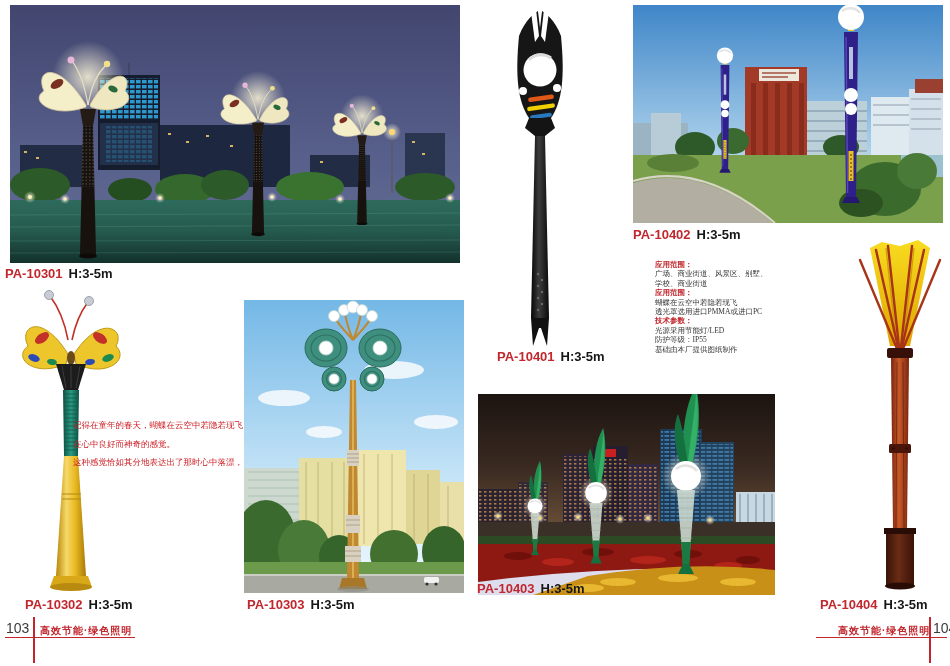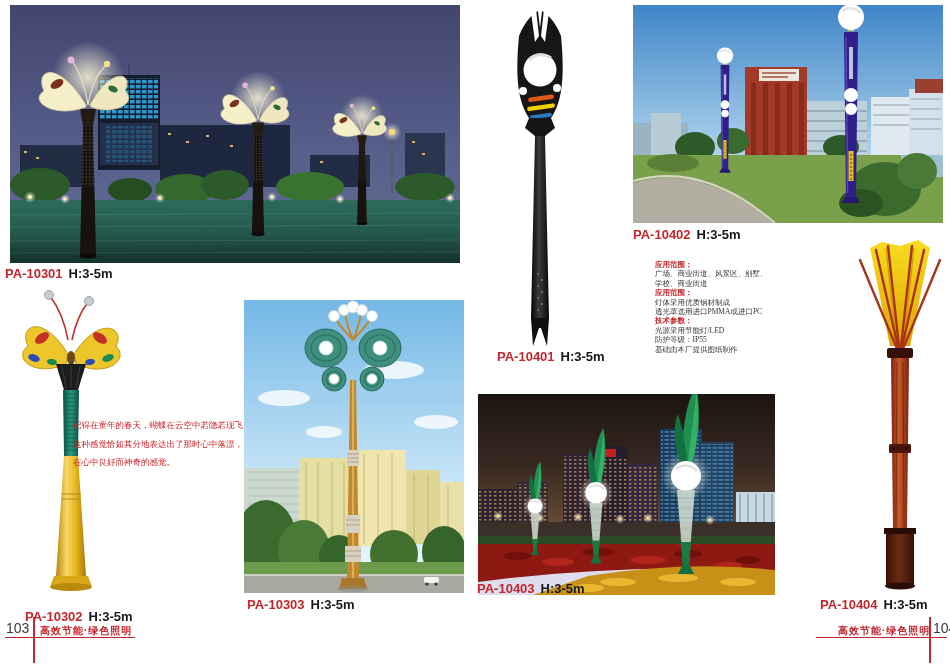--- a/index.html
+++ b/index.html
@@ -159,28 +159,28 @@
       <polygon points="44,76 74,76 66,102 52,102" fill="#1c1c1c"></polygon>
       <path d="M50,78 L54,100 M59,78 L59,100 M68,78 L64,100" stroke="#3c3c3c" stroke-width="1"></path>
       <polygon points="51,102 67,102 66,168 52,168" fill="url(#r2-teal)"></polygon>
       <path d="M52,106 h14 M52,110 h14 M52,114 h14 M52,118 h14 M52,122 h14 M52,126 h14 M52,130 h14 M52,134 h14 M52,138 h14 M52,142 h14 M52,146 h14 M52,150 h14 M52,154 h14 M52,158 h14 M52,162 h14" stroke="#0d5244" stroke-width="1" opacity="0.7"></path>
       <polygon points="52,168 66,168 74,288 44,288" fill="url(#r2-ypole)"></polygon>
       <path d="M50,206 h19 M50,211 h19" stroke="#b08a10" stroke-width="1"></path>
       <polygon points="42,288 76,288 80,299 38,299" fill="#d8a818"></polygon>
       <ellipse cx="59" cy="299" rx="21" ry="4" fill="#b88a10"></ellipse>
     </svg>
   </div>
-  <div class="plabel" style="left:25px;top:597px;margin-top:12px;">
+  <div class="plabel" style="left:25px;top:597px;">
     <span class="code">PA-10302</span><span class="hval">H:3-5m</span>
   </div>
 
   <div class="desc" style="left:73px;top:416px;">
     <div class="dline">记得在童年的春天，蝴蝶在云空中若隐若现飞，</div>
+    <div class="dline">在心中良好而神奇的感觉。</div>
     <div class="dline">这种感觉恰如其分地表达出了那时心中落漂，</div>
-    <div class="dline">在心中良好而神奇的感觉。</div>
   </div>
 
   <div class="photo" style="left:244px;top:300px;width:220px;height:293px;">
     <svg viewBox="0 0 220 293" width="220" height="293">
       <defs>
         <linearGradient id="d3-sky" x1="0" y1="0" x2="0" y2="1">
           <stop offset="0" stop-color="#74b8e6"></stop>
             <stop offset="0.75" stop-color="#d8eefb"></stop>
             <stop offset="1" stop-color="#eef7fd"></stop>
         </linearGradient>
@@ -372,21 +372,21 @@
   </div>
   <div class="plabel" style="left:633px;top:227px;">
     <span class="code">PA-10402</span><span class="hval">H:3-5m</span>
   </div>
 
   <div class="specs" style="left:655px;top:260px;font-family:Liberation Serif, serif;">
     <div class="shead">应用范围：</div>
     <div class="sline">广场、商业街道、风景区、别墅、</div>
     <div class="sline">学校、商业街道</div>
     <div class="shead">应用范围：</div>
-    <div class="sline">灯体采用优质钢材制成</div>
+    <div class="sline">蝴蝶在云空中若隐若现飞</div>
     <div class="sline">透光罩选用进口PMMA或进口PC</div>
     <div class="shead">技术参数：</div>
     <div class="sline">光源采用节能灯/LED</div>
     <div class="sline">防护等级：IP55</div>
     <div class="sline">基础由本厂提供图纸制作</div>
   </div>
 
   <div class="photo" style="left:478px;top:394px;width:297px;height:201px;">
     <svg viewBox="0 0 297 201" width="297" height="201">
       <defs>

